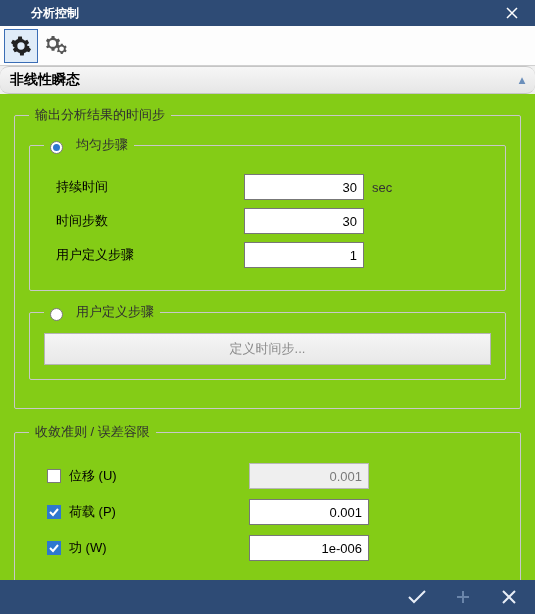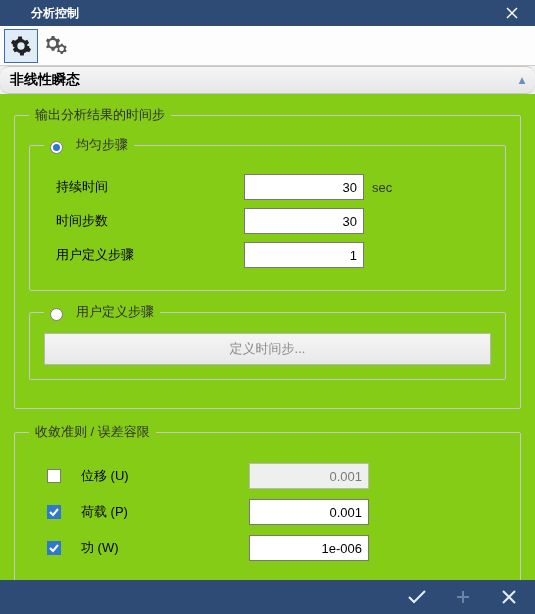--- a/index.html
+++ b/index.html
@@ -149,21 +149,21 @@
     border-color: #2e78cf;
   }
   .checkbox.checked svg { display: block; }
   .checkbox svg { display: none; }
   .crit-row {
     display: flex;
     align-items: center;
     margin: 10px 0;
   }
   .crit-row .chk-wrap {
-    display: flex; align-items: center; gap: 20px;
+    display: flex; align-items: center; gap: 8px;
     width: 220px;
     padding-left: 18px;
   }
   .bottombar {
     background: #2e4b75;
     height: 34px;
     display: flex;
     align-items: center;
     justify-content: flex-end;
     padding: 0 4px;

